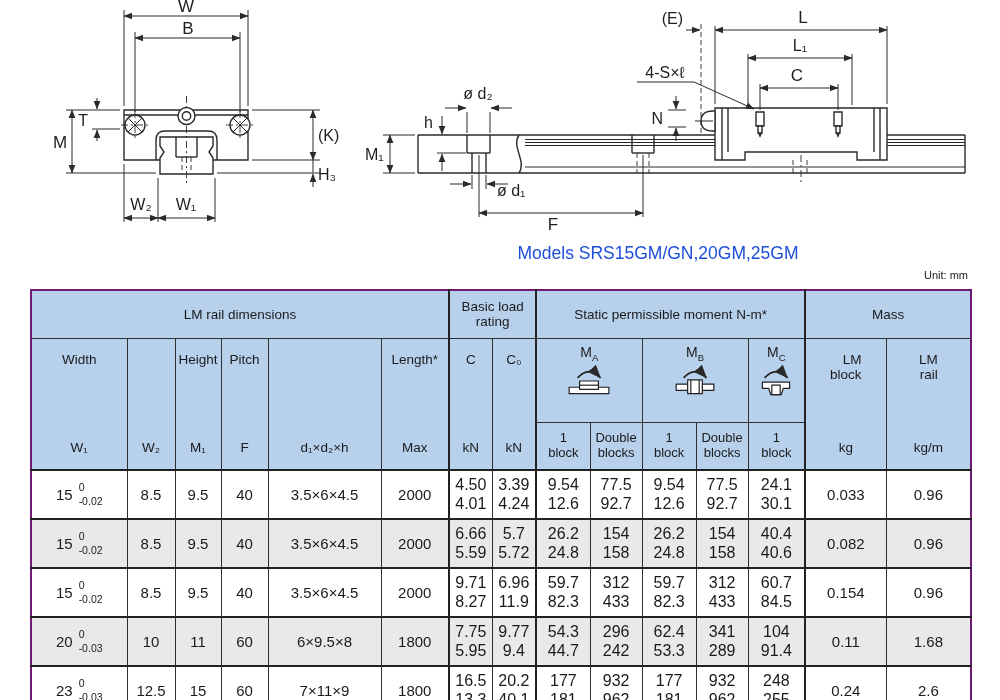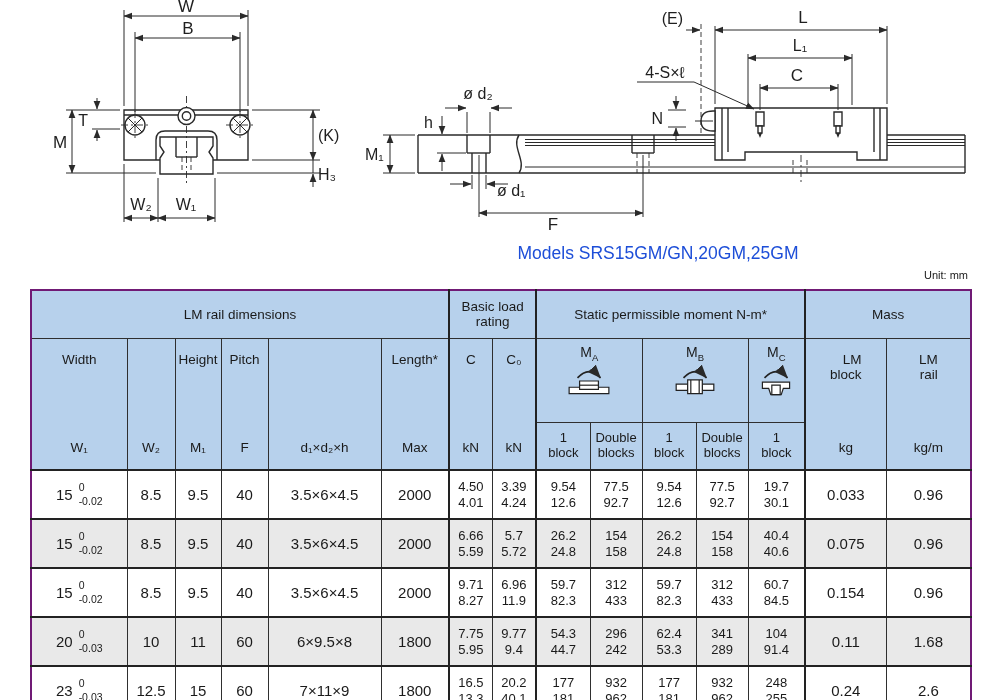--- a/index.html
+++ b/index.html
@@ -32,21 +32,21 @@
   .two { display:flex; flex-direction:column; justify-content:space-between; align-items:center; height:122px; padding:9px 2px 10px; white-space:pre-line; line-height:1.12;text-align:right; }
   .mth { vertical-align:top; padding-top:5px; }
   .mlab { font-size:14px; display:inline-block; margin-bottom:1px; }
   .mlab sub { font-size:9.5px; }
   .micon { display:block; margin:2px auto 0; }
   .micon .s { stroke:#222; stroke-width:1.2; fill:#fff; }
   .micon .arc { stroke:#222; stroke-width:1.6; fill:none; }
   tbody tr { height:49px; }
   tbody td { border-top:2px solid #222; font-size:15px; background:#fff; }
   tbody tr.shaded td { background:#e9e9e9; }
-  td.dual { white-space:pre-line; line-height:1.16; font-size:13px; }
+  td.dual { white-space:pre-line; line-height:1.16; font-size:16px; }
   .wcell { display:flex; align-items:center; justify-content:center; gap:6px; }
   .wcell .wv { font-size:15px; }
   .wcell .tol { display:flex; flex-direction:column; align-items:flex-start; font-size:10.5px; line-height:1.3; }
 </style>
 </head>
 <body>
 
 <div class="page">
 
   <svg class="diagram" style="left:30px" width="312" height="238" viewBox="0 0 312 238">
@@ -333,21 +333,21 @@
           <td class="dual">3.39
 4.24</td>
           <td class="gl dual">9.54
 12.6</td>
           <td class="dual">77.5
 92.7</td>
           <td class="dual">9.54
 12.6</td>
           <td class="dual">77.5
 92.7</td>
-          <td class="dual">19.7
+          <td class="dual">24.1
 30.1</td>
           <td class="gl">0.033</td>
           <td>0.96</td>
         </tr>
         <tr class="shaded">
           <td>
             <div class="wcell">
               <span class="wv">15</span>
               <span class="tol">
                 <span>0</span>
@@ -367,21 +367,21 @@
           <td class="gl dual">26.2
 24.8</td>
           <td class="dual">154
 158</td>
           <td class="dual">26.2
 24.8</td>
           <td class="dual">154
 158</td>
           <td class="dual">40.4
 40.6</td>
-          <td class="gl">0.075</td>
+          <td class="gl">0.082</td>
           <td>0.96</td>
         </tr>
         <tr>
           <td>
             <div class="wcell">
               <span class="wv">15</span>
               <span class="tol">
                 <span>0</span>
                 <span>-0.02</span>
               </span>

